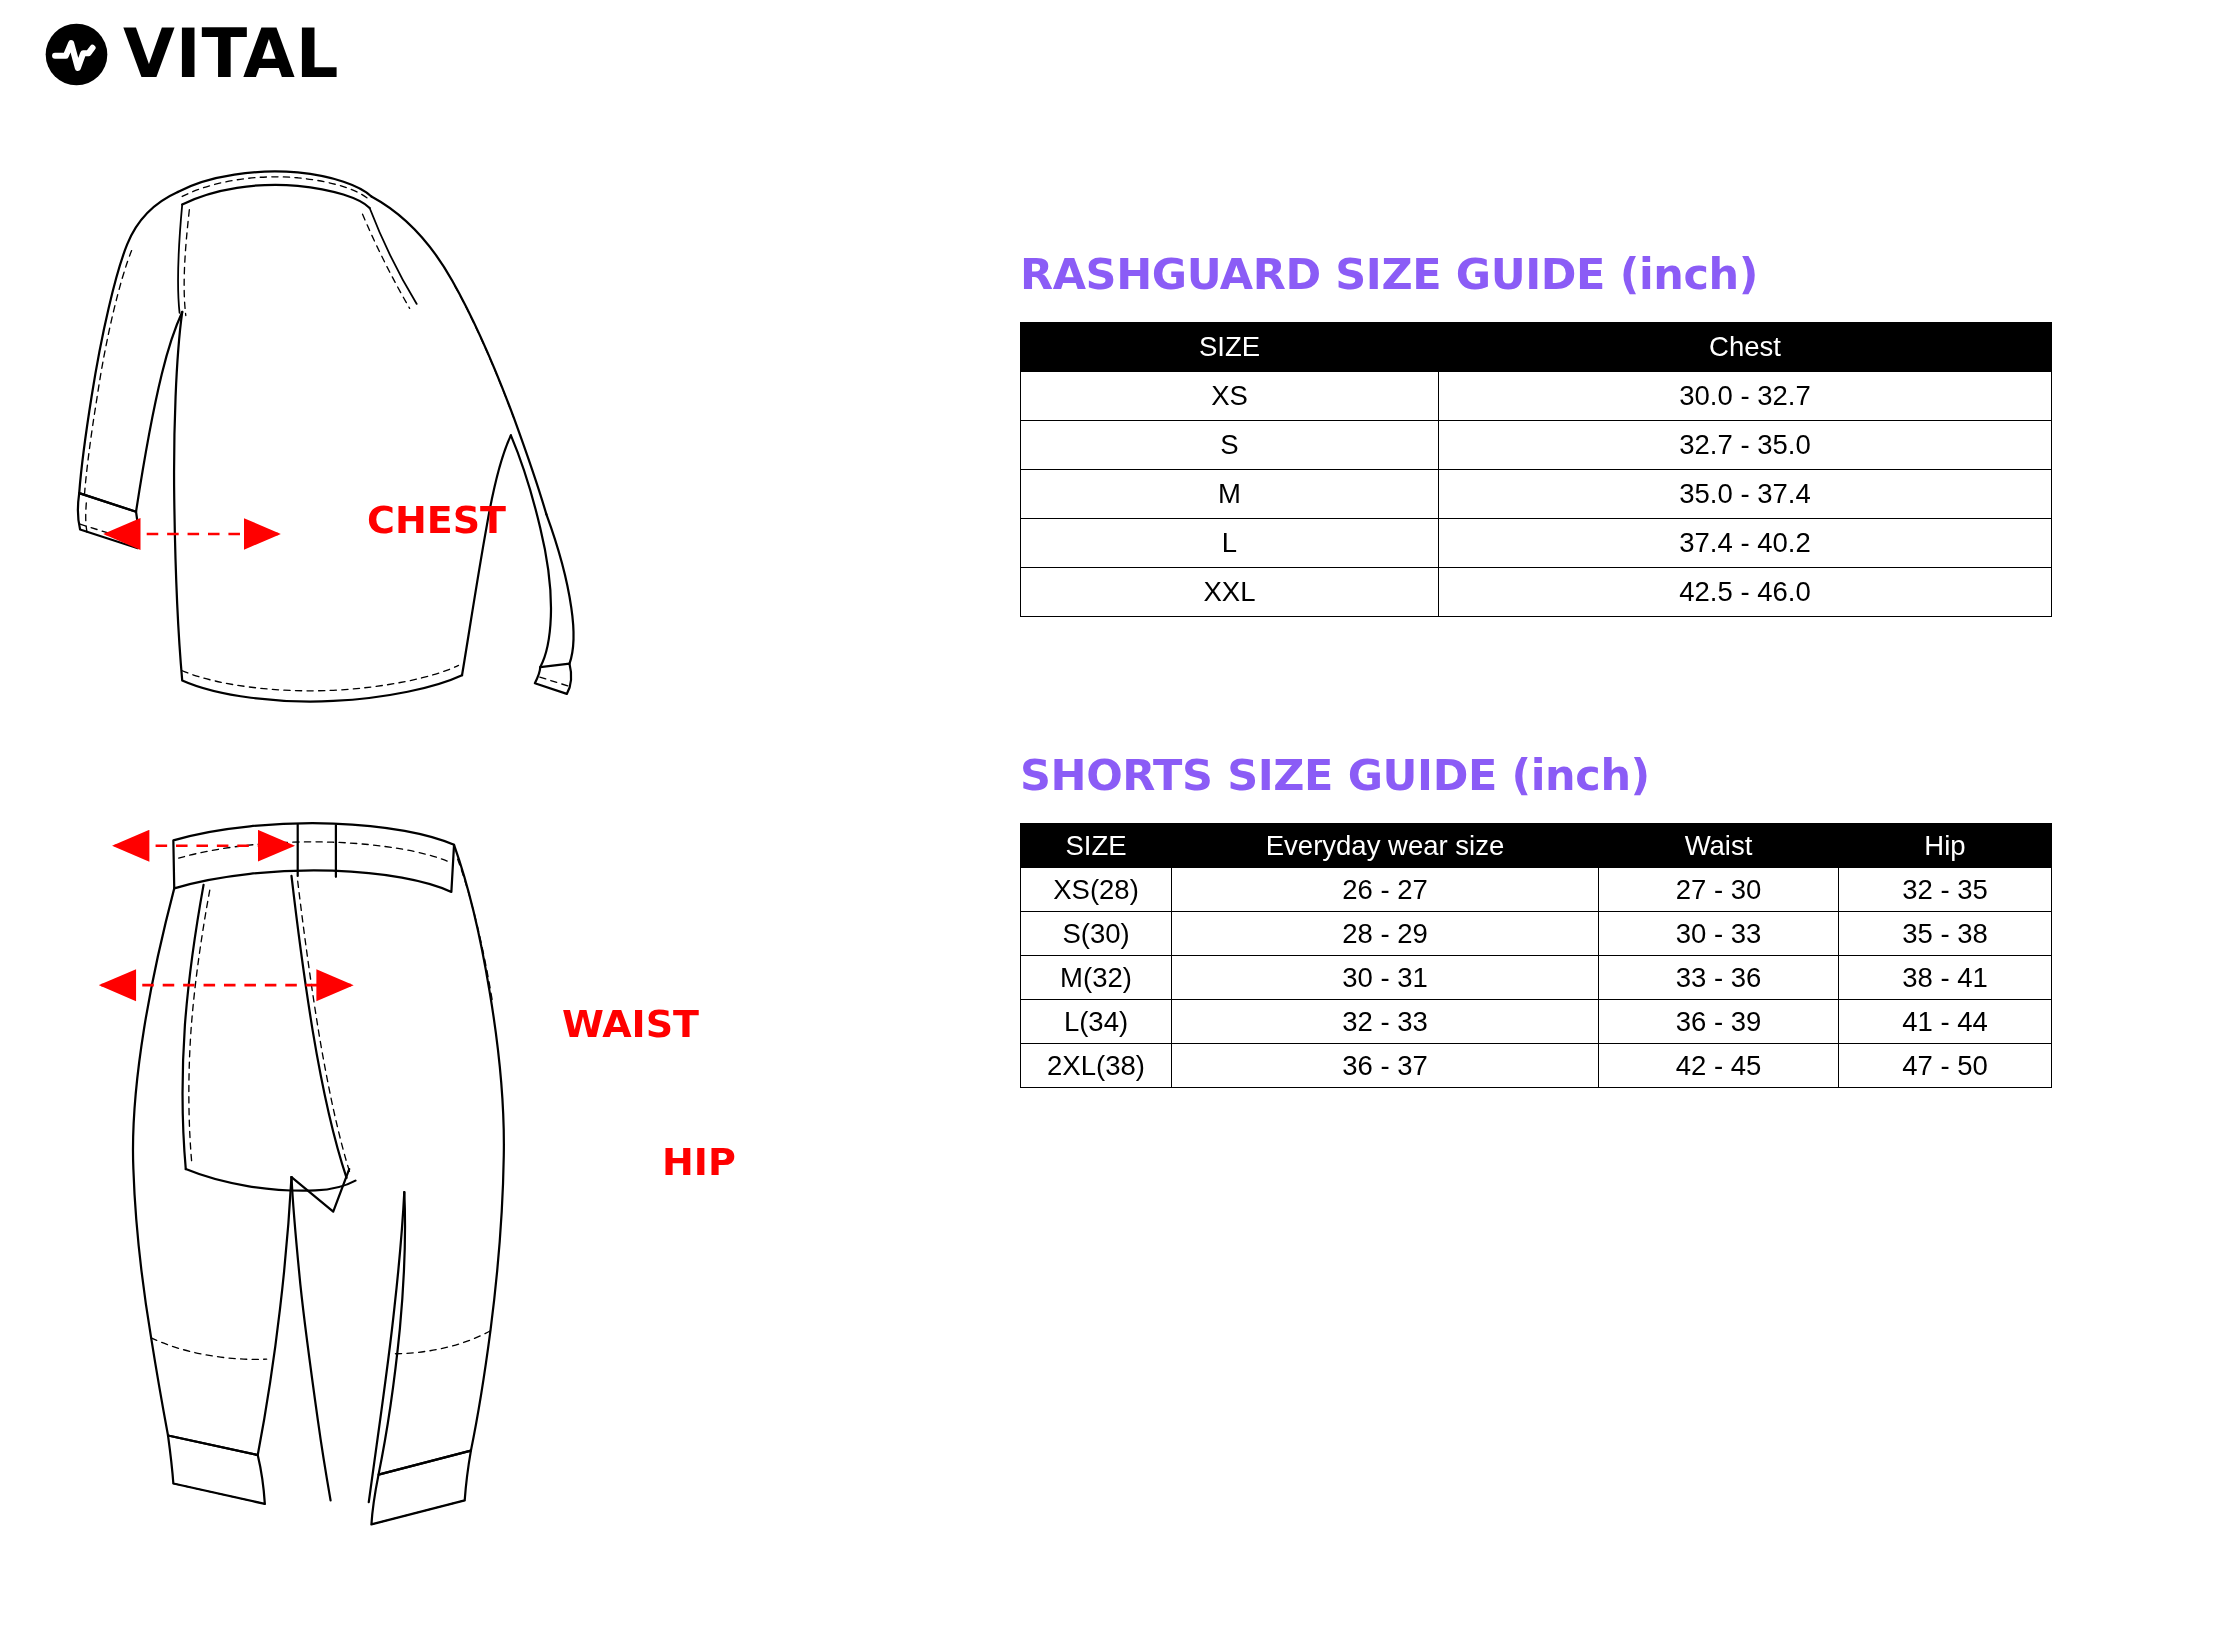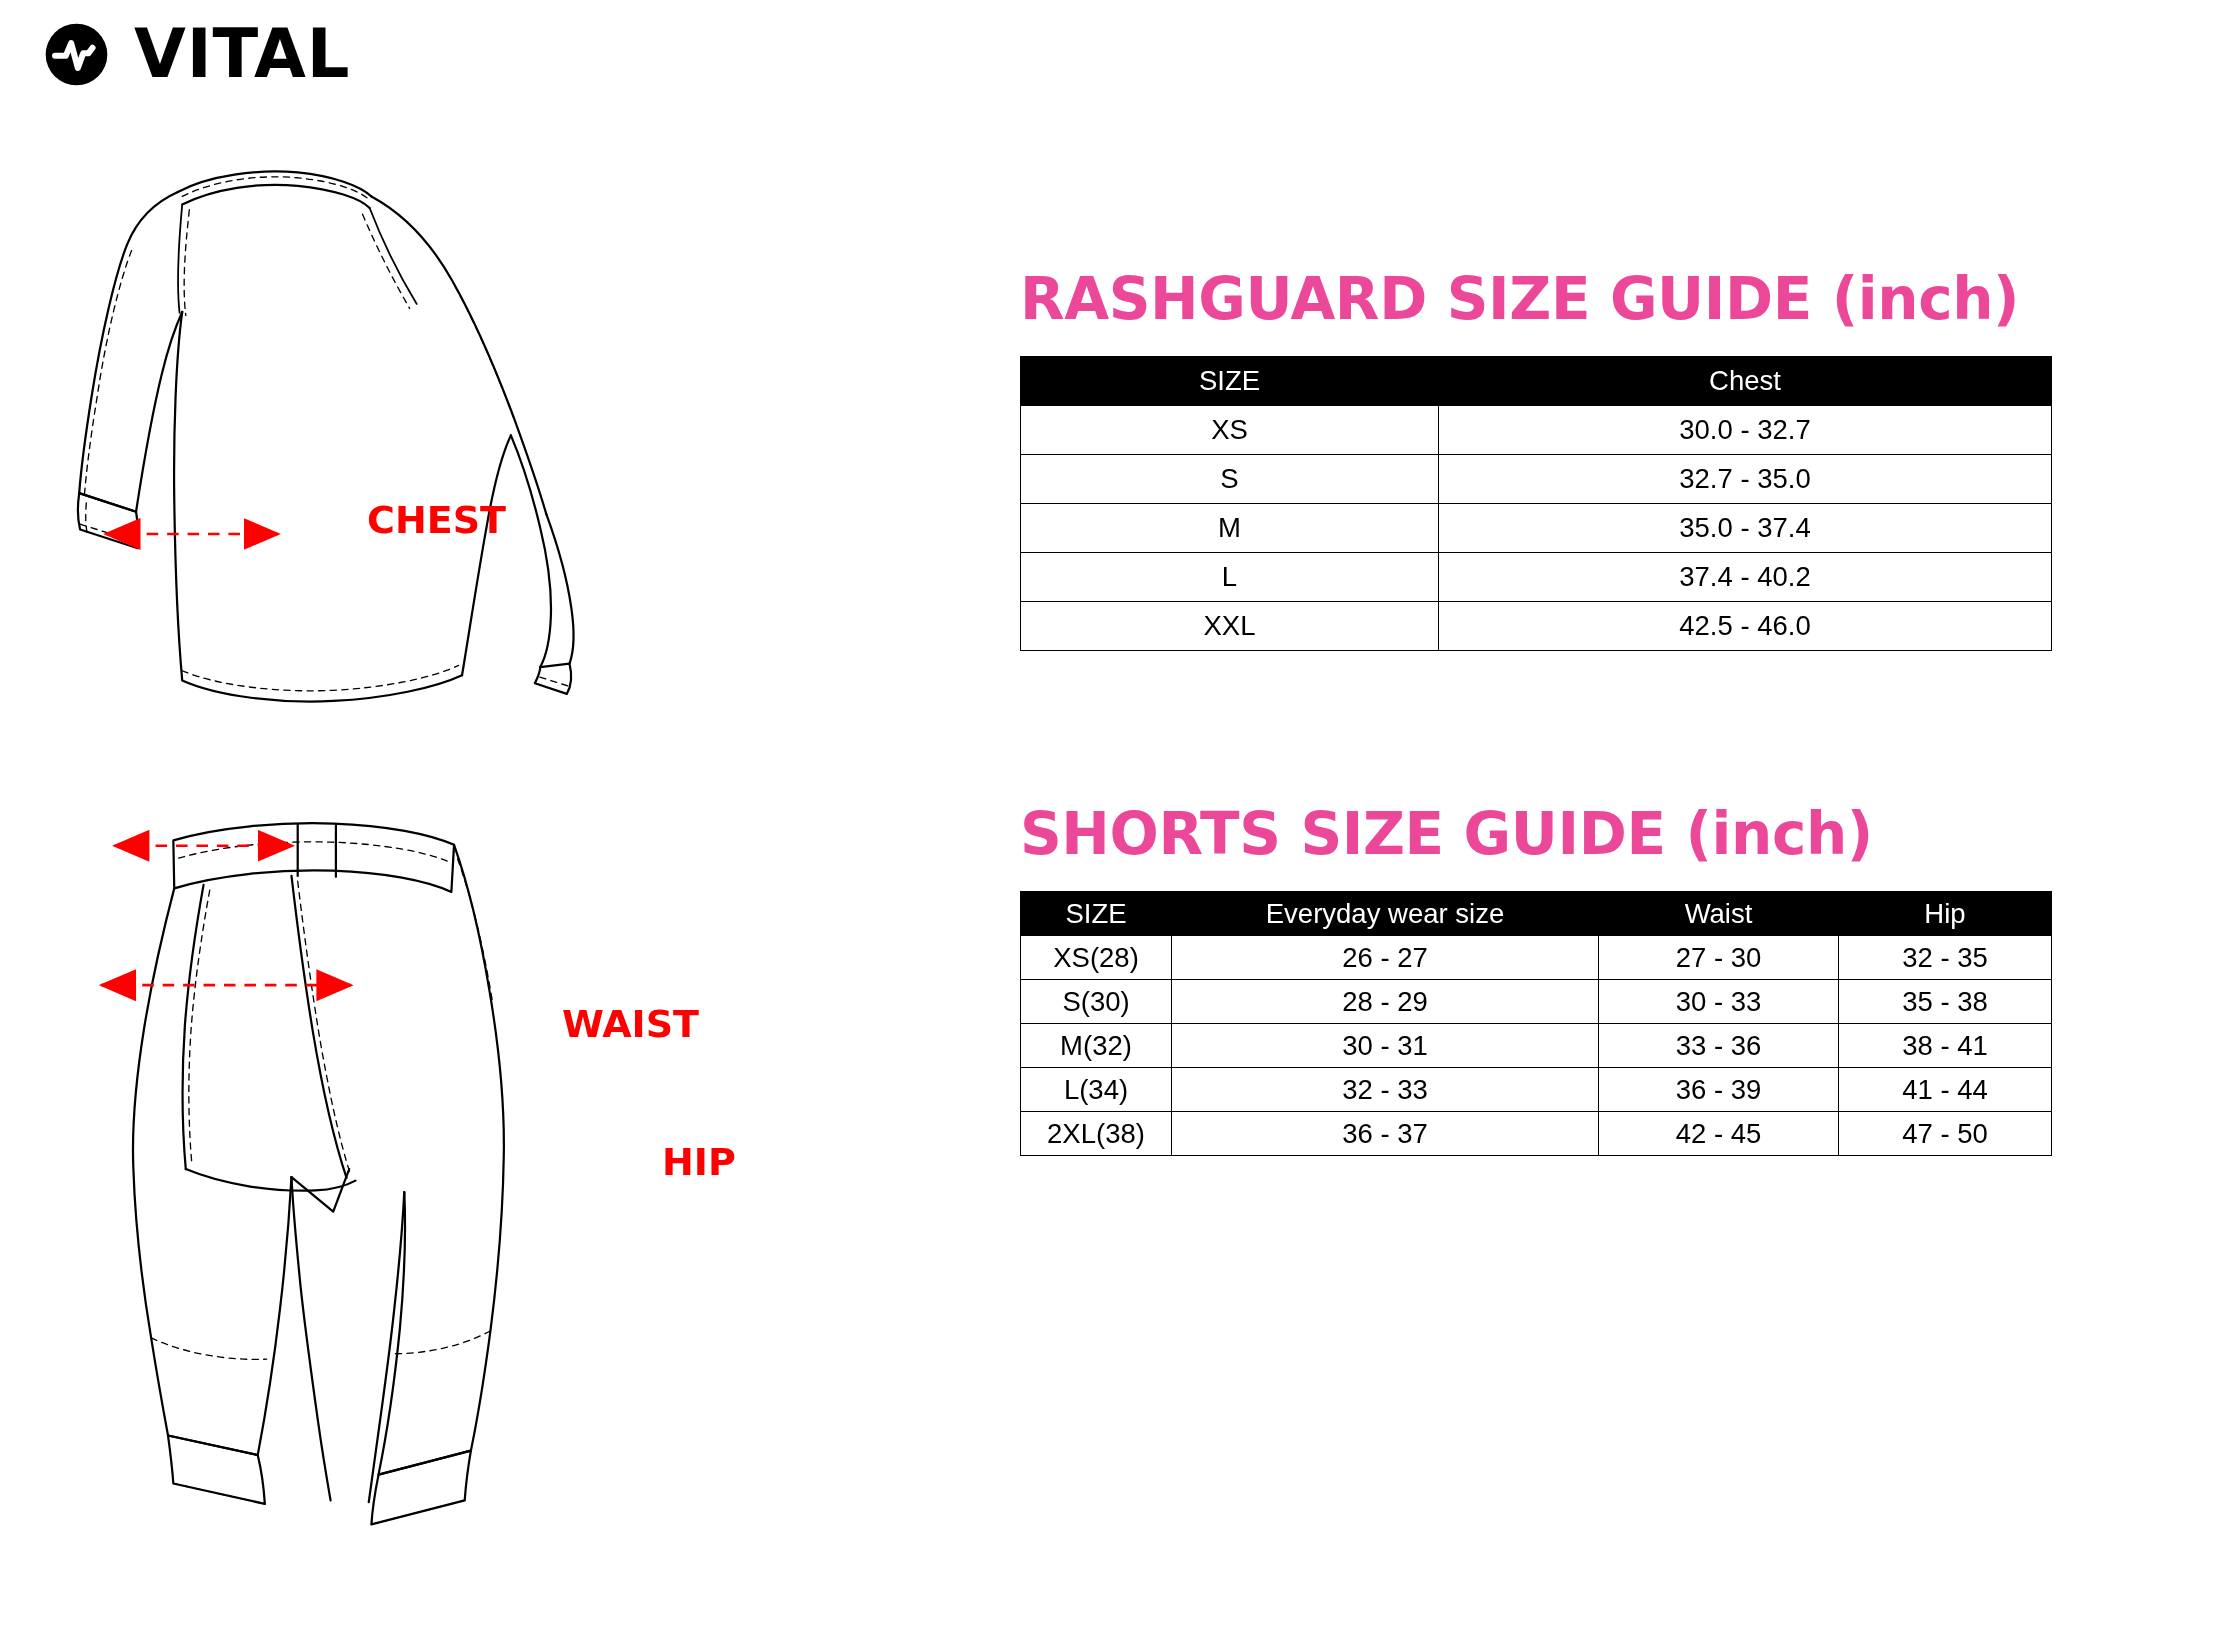--- a/index.html
+++ b/index.html
@@ -16,21 +16,21 @@
     position: relative;
   }
 
   
   .brand {
     position: absolute;
     left: 43px;
     top: 21.3px;
     display: flex;
     align-items: center;
-    gap: 24px;
+    gap: 13px;
   }
   .brand-mark {
     width: 67px;
     height: 67px;
     flex: 0 0 auto;
   }
   .brand-word {
     font-family: "DejaVu Sans", sans-serif;
     font-weight: bold;
     font-size: 67px;
@@ -53,24 +53,24 @@
   .right {
     position: absolute;
     left: 1020px;
     top: 249px;
     width: 1035px;
   }
 
   .guide-title {
     font-family: "DejaVu Sans", sans-serif;
     font-weight: bold;
-    font-size: 58px;
+    font-size: 43px;
     letter-spacing: -0.4px;
-    margin: 16px 0 23px 0;
-    color: #ec4899;
+    margin: 0 0 23px 0;
+    color: #8b5cf6;
     white-space: nowrap;
   }
 
   table.size-table {
     border-collapse: collapse;
     table-layout: fixed;
     border: 1.3px solid #000;
   }
   table.size-table th,
   table.size-table td {

